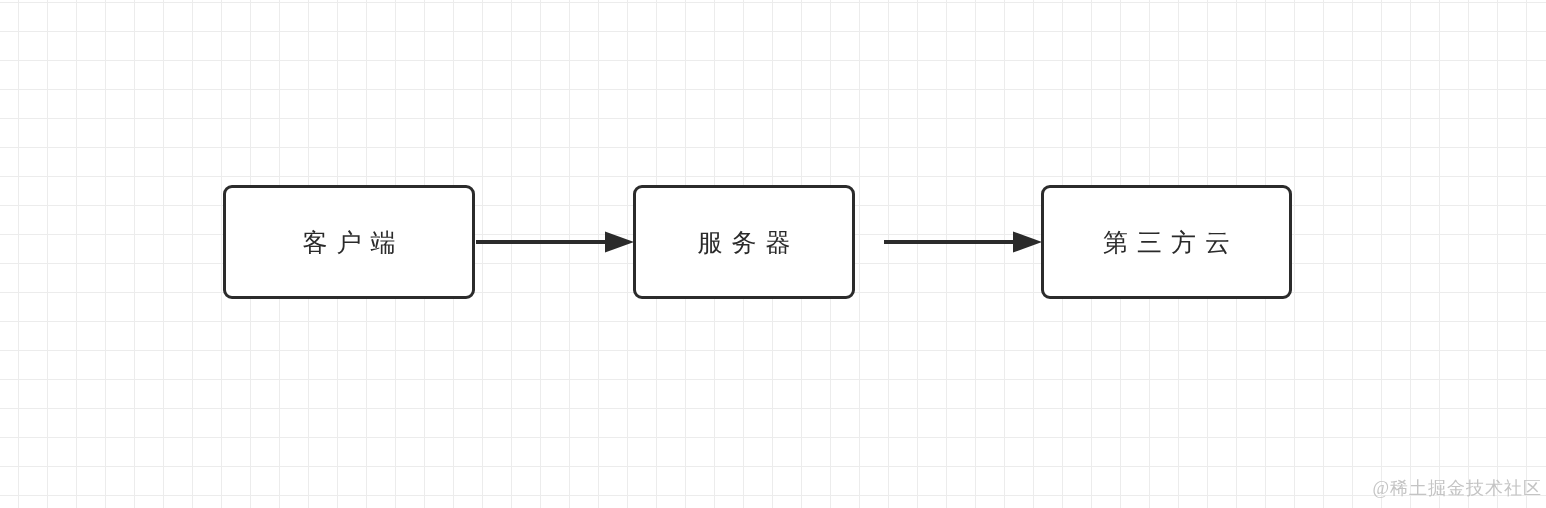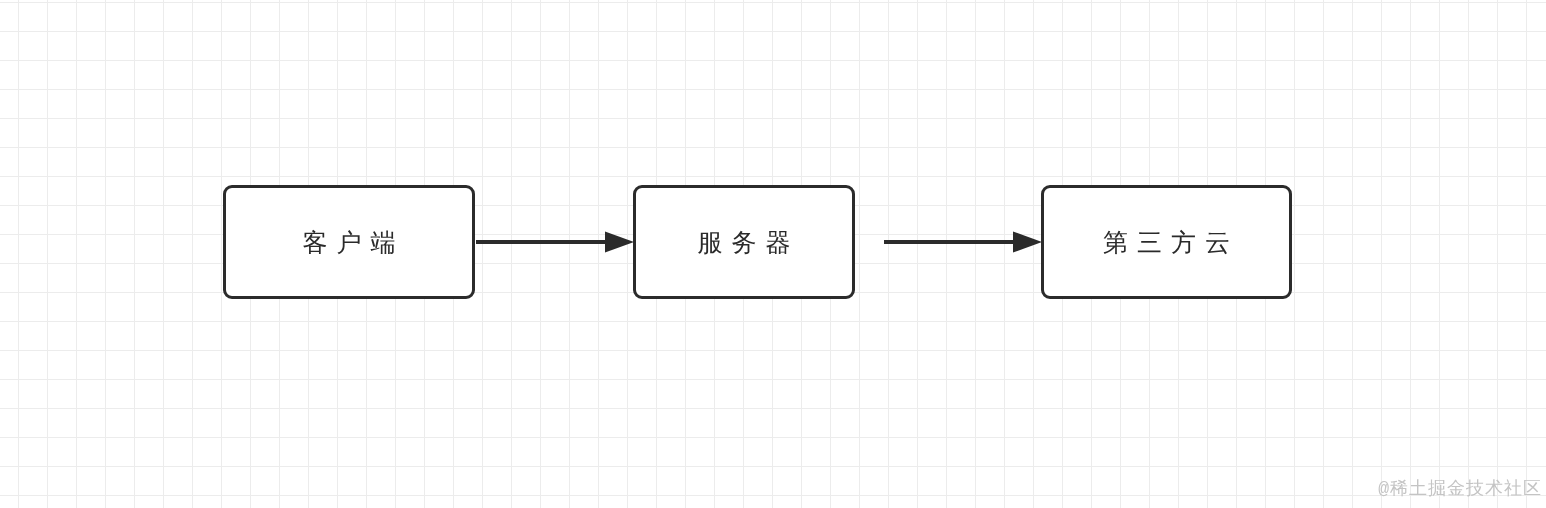--- a/index.html
+++ b/index.html
@@ -13,21 +13,21 @@
     position: relative;
     width: 1546px;
     height: 508px;
     overflow: hidden;
     background-color: #ffffff;
     background-image:
       linear-gradient(to right, #ececec 1px, transparent 1px),
       linear-gradient(to bottom, #ececec 1px, transparent 1px);
     background-size: 29px 29px;
     background-position: 18px 2px;
-    font-family: Liberation Mono, monospace;
+    font-family: Liberation Serif, serif;
   }
 
   .node {
     position: absolute;
     top: 185px;
     height: 114px;
     background: #ffffff;
     border: 3.5px solid #2b2b2b;
     border-radius: 9px;
     display: flex;

